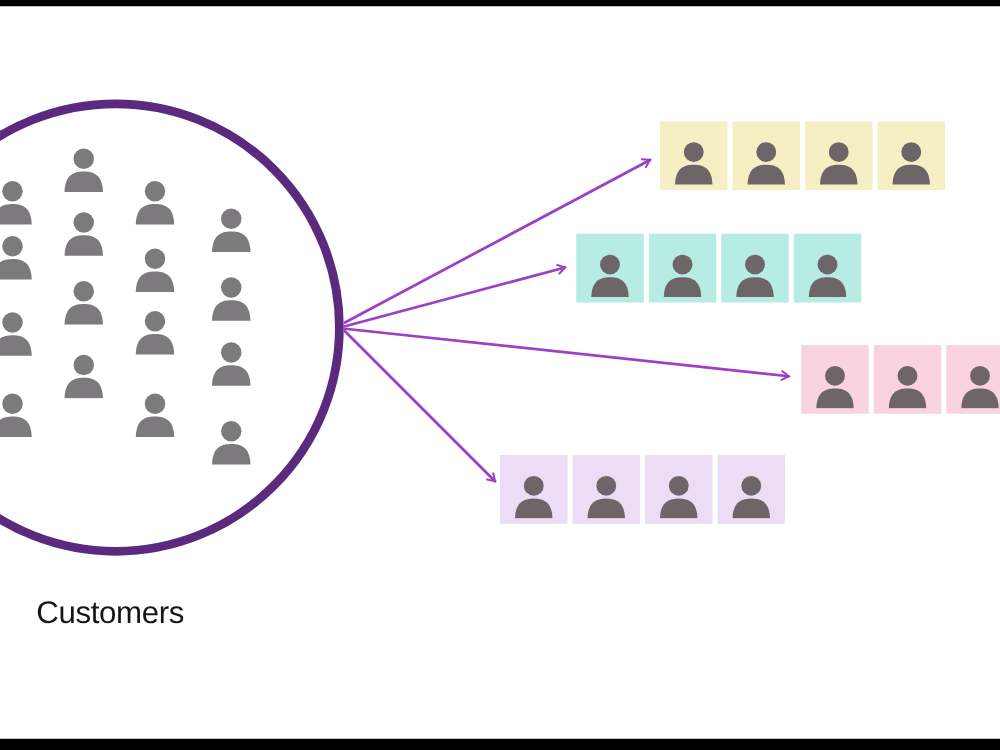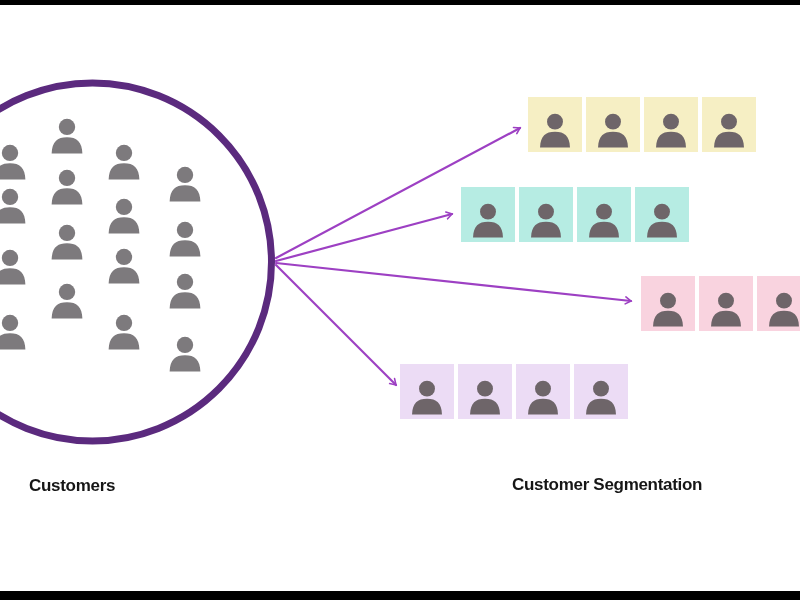--- a/index.html
+++ b/index.html
@@ -45,22 +45,22 @@
     display: block;
     width: 38px;
     height: 36px;
     margin-bottom: 4px;
     fill: var(--person-tile, #6e6569);
   }
 
   .label {
     position: absolute;
     color: var(--label, #161616);
-    font-weight: 700;
-    font-size: 17px;
+    font-weight: 400;
+    font-size: 25px;
     letter-spacing: -0.3px;
     white-space: nowrap;
   }
   #label-customers { left: 29px; top: 476px; }
   #label-segmentation { left: 512px; top: 475px; }
 </style>
 </head>
 <body>
 
 <div class="stage">
@@ -242,18 +242,17 @@
         </svg>
       </div>
       <div class="tile" style="left: 574px; top: 364px; background: rgb(236, 220, 245);">
         <svg viewBox="0 0 40 38">
           <use href="#person-glyph"></use>
         </svg>
       </div>
     </div>
 
   <div class="label" id="label-customers">Customers</div>
-  <div class="label" id="label-segmentation">Customer Segmentation</div>
 
   <div class="letterbox top"></div>
   <div class="letterbox bottom"></div>
 
 </div>
 
 </body></html>

